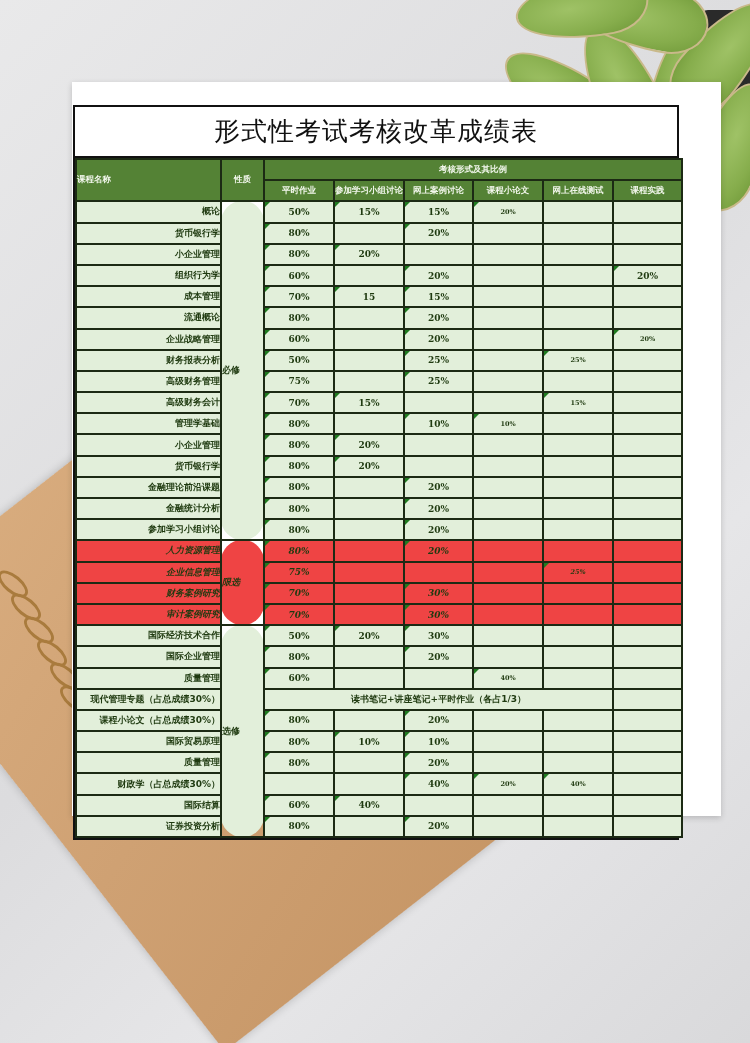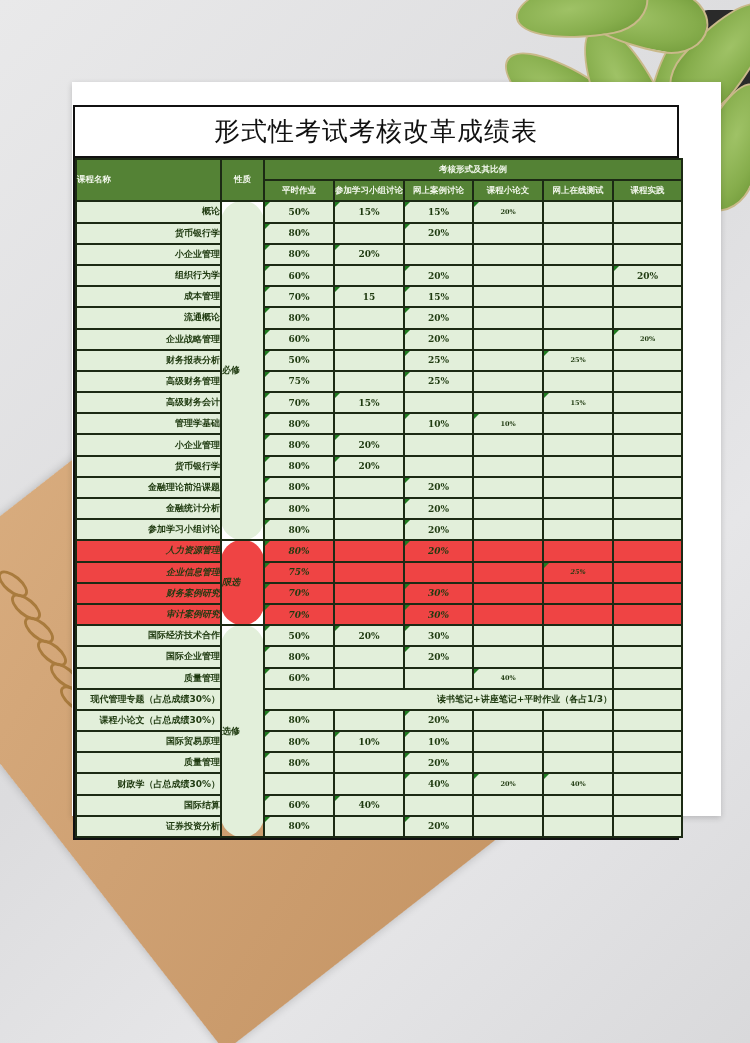--- a/index.html
+++ b/index.html
@@ -56,21 +56,21 @@
   table.grade th {
     background: #548235; color: #f2f7ec; font-size: 8.5px;
   }
   th.h-name { text-align: left; padding-left: 3px; }
   th.h-top { height: 30px; }
   th.h-sub { height: 35px; line-height: 11px; }
   td.course { text-align: right; padding-left: 3px; white-space: nowrap; overflow: hidden; }
   td.val { text-align: center; font-weight: normal; font-family: "DejaVu Serif", serif; font-size: 9.5px; color: #2c3a22; }
   td.val.small { font-size: 6.5px; }
   td.nature { text-align: left; vertical-align: middle; border-radius: 21px; }
-  td.merged { text-align: right; font-size: 9px; font-weight: bold; }
+  td.merged { text-align: center; font-size: 9px; font-weight: bold; }
   tr.req td, tr.elec td { background: #e2efda; }
   tr.lim td { background: #ef4444; font-style: italic; }
   td.tri::before {
     content: ""; position: absolute; left: 0; top: 0; width: 0; height: 0;
     border-top: 5px solid #1f7a1f; border-right: 5px solid transparent;
   }
 </style>
 </head>
 <body>
 

